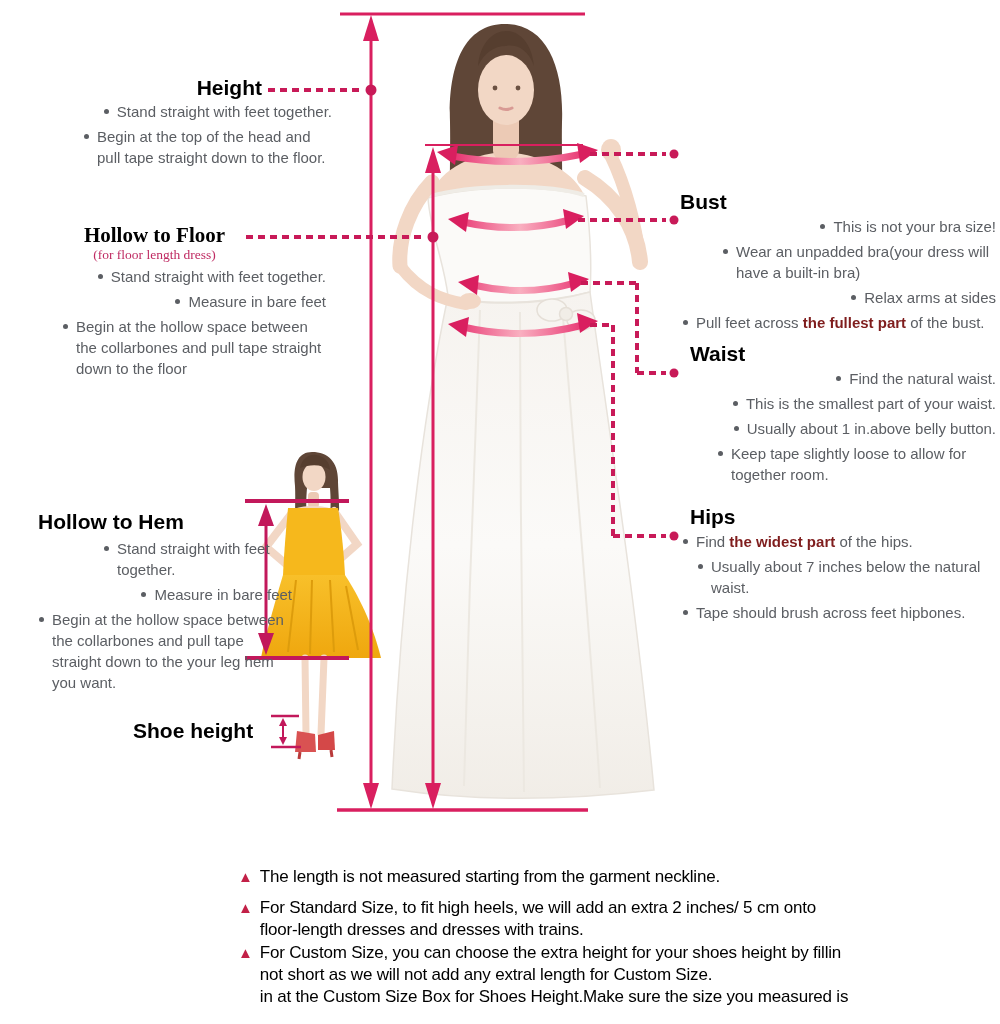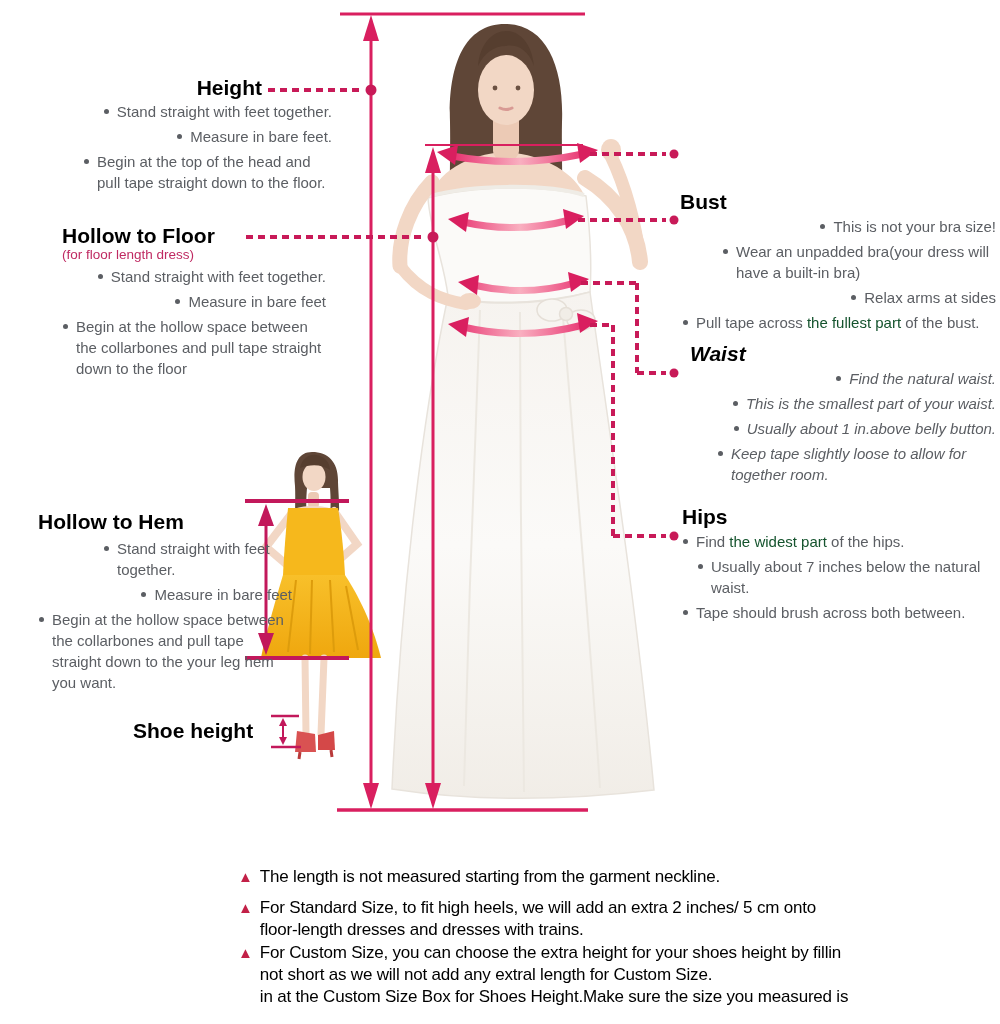--- a/index.html
+++ b/index.html
@@ -6,21 +6,21 @@
   #canvas{position:relative;width:1000px;height:1024px;background:#ffffff;overflow:hidden;
           font-family:"Liberation Sans", sans-serif;}
   .abs{position:absolute;}
   svg{position:absolute;left:0;top:0;}
   .sec-title{font-weight:bold;font-size:21px;color:#000000;line-height:23px;}
   .sec-sub{font-size:13.5px;color:#bf2a62;line-height:15px;}
   .bullets{display:flex;flex-direction:column;gap:4px;align-items:flex-end;}
   .bullet{display:flex;align-items:flex-start;}
   .dot{width:5px;height:5px;border-radius:50%;background:#5b5e63;margin:8px 8px 0 0;flex:0 0 auto;}
   .btxt{font-size:15px;line-height:21px;color:#5b5e63;}
-  .hl{color:#14532d;font-weight:normal;}
+  .hl{color:#7f1d1d;font-weight:bold;}
   .w175{width:175px;} .w235{width:235px;} .w240{width:240px;} .w250{width:250px;}
   .w260{width:260px;} .w265{width:265px;} .w285{width:285px;} .w300{width:300px;}
   .note{display:flex;align-items:flex-start;}
   .tri{color:#c22047;font-size:15px;line-height:22px;margin-right:7px;flex:0 0 auto;}
   .nlines{font-size:17px;line-height:22px;color:#000000;white-space:nowrap;letter-spacing:-0.2px;}
   .right-col .sec-title{margin-bottom:3px;}
 </style>
 </head>
 <body>
 
@@ -165,29 +165,25 @@
 <div class="abs" style="left:60px;top:76px;width:202px;text-align:right;">
   <span class="sec-title">Height</span>
 </div>
 <div class="abs bullets" style="left:52px;top:101px;width:280px;">
   <div class="bullet">
         <span class="dot"></span>
         <span class="btxt">Stand straight with feet together.</span>
       </div>
   <div class="bullet">
         <span class="dot"></span>
-        <span class="btxt">Measure in bare feet.</span>
-      </div>
-  <div class="bullet">
-        <span class="dot"></span>
         <span class="btxt w235">Begin at the top of the head and pull tape straight down to the floor.</span>
       </div>
 </div>
 
-<div class="abs" style="left:62px;top:224px;width:185px;text-align:left;">
+<div class="abs" style="left:62px;top:224px;width:185px;text-align:center;font-family:Liberation Serif, serif;">
   <div class="sec-title">Hollow to Floor</div>
   <div class="sec-sub">(for floor length dress)</div>
 </div>
 <div class="abs bullets" style="left:36px;top:266px;width:290px;">
   <div class="bullet">
         <span class="dot"></span>
         <span class="btxt">Stand straight with feet together.</span>
       </div>
   <div class="bullet">
         <span class="dot"></span>
@@ -232,26 +228,26 @@
     <div class="bullet">
           <span class="dot"></span>
           <span class="btxt w260">Wear an unpadded bra(your dress will have a built-in bra)</span>
         </div>
     <div class="bullet">
           <span class="dot"></span>
           <span class="btxt">Relax arms at sides</span>
         </div>
     <div class="bullet">
           <span class="dot"></span>
-          <span class="btxt w300"><span>Pull tape across </span><span class="hl">the fullest part</span><span> of the bust.</span></span>
-        </div>
-  </div>
-</div>
-
-<div class="abs right-col" style="left:676px;top:342px;width:320px;font-style:italic;">
+          <span class="btxt w300"><span>Pull feet across </span><span class="hl">the fullest part</span><span> of the bust.</span></span>
+        </div>
+  </div>
+</div>
+
+<div class="abs right-col" style="left:676px;top:342px;width:320px;">
   <div class="sec-title" style="margin-left:14px;">Waist</div>
   <div class="bullets">
     <div class="bullet">
           <span class="dot"></span>
           <span class="btxt">Find the natural waist.</span>
         </div>
     <div class="bullet">
           <span class="dot"></span>
           <span class="btxt">This is the smallest part of your waist.</span>
         </div>
@@ -260,33 +256,33 @@
           <span class="btxt">Usually about 1 in.above belly button.</span>
         </div>
     <div class="bullet">
           <span class="dot"></span>
           <span class="btxt w265">Keep tape slightly loose to allow for together room.</span>
         </div>
   </div>
 </div>
 
 <div class="abs right-col" style="left:676px;top:505px;width:320px;">
-  <div class="sec-title" style="margin-left:6px;">Hips</div>
+  <div class="sec-title" style="margin-left:14px;">Hips</div>
   <div class="bullets">
     <div class="bullet">
           <span class="dot"></span>
           <span class="btxt w300"><span>Find </span><span class="hl">the widest part</span><span> of the hips.</span></span>
         </div>
     <div class="bullet">
           <span class="dot"></span>
           <span class="btxt w285">Usually about 7 inches below the natural waist.</span>
         </div>
     <div class="bullet">
           <span class="dot"></span>
-          <span class="btxt w300">Tape should brush across both between.</span>
+          <span class="btxt w300">Tape should brush across feet hipbones.</span>
         </div>
   </div>
 </div>
 
 <div class="abs note" style="left:238px;top:866px;">
   <span class="tri">▲</span>
   <div class="nlines">
     <div>The length is not measured starting from the garment neckline.</div>
   </div>
 </div>

